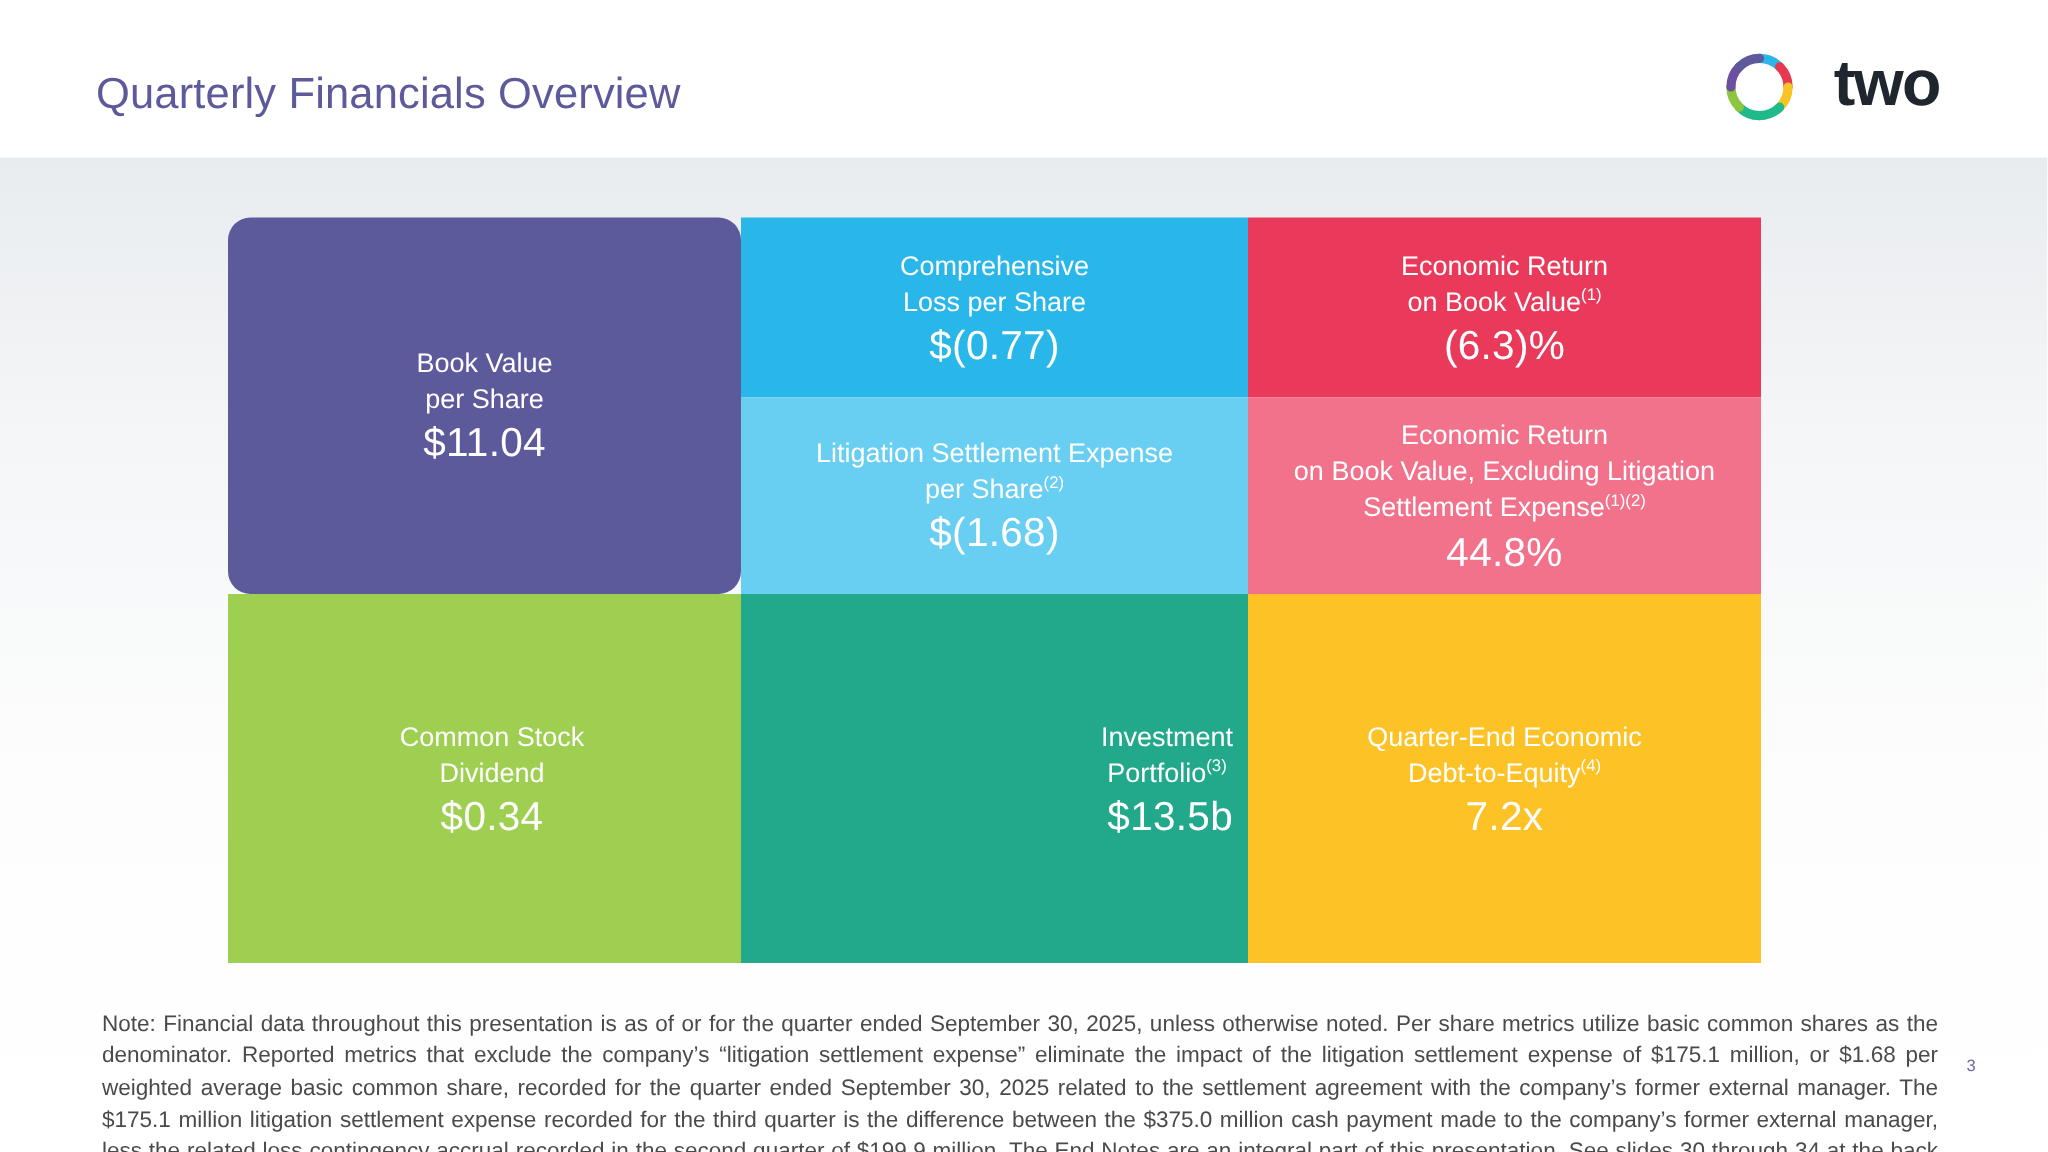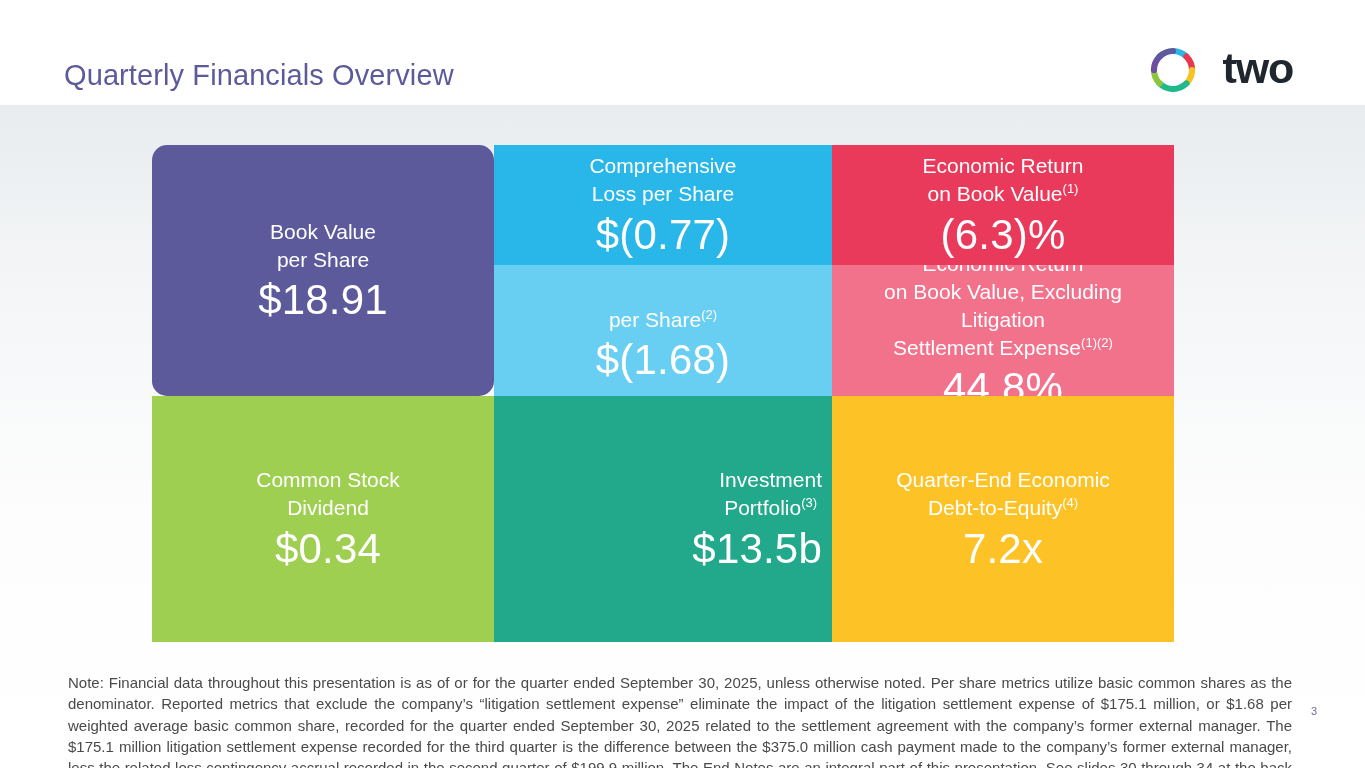--- a/index.html
+++ b/index.html
@@ -18,21 +18,21 @@
   .slide {
     position: relative;
     width: 1365px;
     height: 768px;
     background: #ffffff;
   }
 
   
   .header {
     position: absolute;
-    left: 0; top: 16px;
+    left: 0; top: 4px;
     width: 1365px;
     height: 75px;
     background: #ffffff;
   }
   .slide-title {
     position: absolute;
     left: 64px;
     top: 43px;
     font-size: 29px;
     font-weight: 400;
@@ -92,27 +92,27 @@
     flex-direction: column;
     align-items: center;
     justify-content: center;
     text-align: center;
     color: #ffffff;
     padding: 4px 10px;
     box-sizing: border-box;
     overflow: hidden;
   }
   .tile-label {
-    font-size: 21px;
+    font-size: 18px;
     font-weight: 400;
     line-height: 1.34;
     color: #ffffff;
   }
   .tile-value {
-    font-size: 42px;
+    font-size: 27px;
     font-weight: 400;
     line-height: 1.12;
     margin-top: 2px;
     color: #ffffff;
     letter-spacing: 0.2px;
   }
   .tile sup {
     font-size: 0.62em;
     vertical-align: super;
     line-height: 0;
@@ -175,42 +175,42 @@
 
   <div class="body-band"></div>
 
   <div class="grid">
 
     <div class="tile t-bookvalue" style="background:#5d5a9c">
       <div class="tile-label">
         <span>Book Value</span><br>
         <span>per Share</span>
       </div>
-      <div class="tile-value">$18.91</div>
+      <div class="tile-value">$11.04</div>
     </div>
 
     <div class="tile t-comploss" style="background:#29b6e8">
       <div class="tile-label">
         <span>Comprehensive</span><br>
         <span>Loss per Share</span>
       </div>
       <div class="tile-value">$(0.77)</div>
     </div>
 
     <div class="tile t-econreturn" style="background:#ea3a5c">
       <div class="tile-label">
         <span>Economic Return</span><br>
         <span>on Book Value</span><sup>(1)</sup>
       </div>
       <div class="tile-value">(6.3)%</div>
     </div>
 
     <div class="tile t-litigation" style="background:#68cef2">
       <div class="tile-label">
-        <br>
+        <span>Litigation Settlement Expense</span><br>
         <span>per Share</span><sup>(2)</sup>
       </div>
       <div class="tile-value">$(1.68)</div>
     </div>
 
     <div class="tile t-econexcl" style="background:#f2728c">
       <div class="tile-label">
         <span>Economic Return</span><br>
         <span>on Book Value, Excluding Litigation</span><br>
         <span>Settlement Expense</span><sup>(1)(2)</sup>

